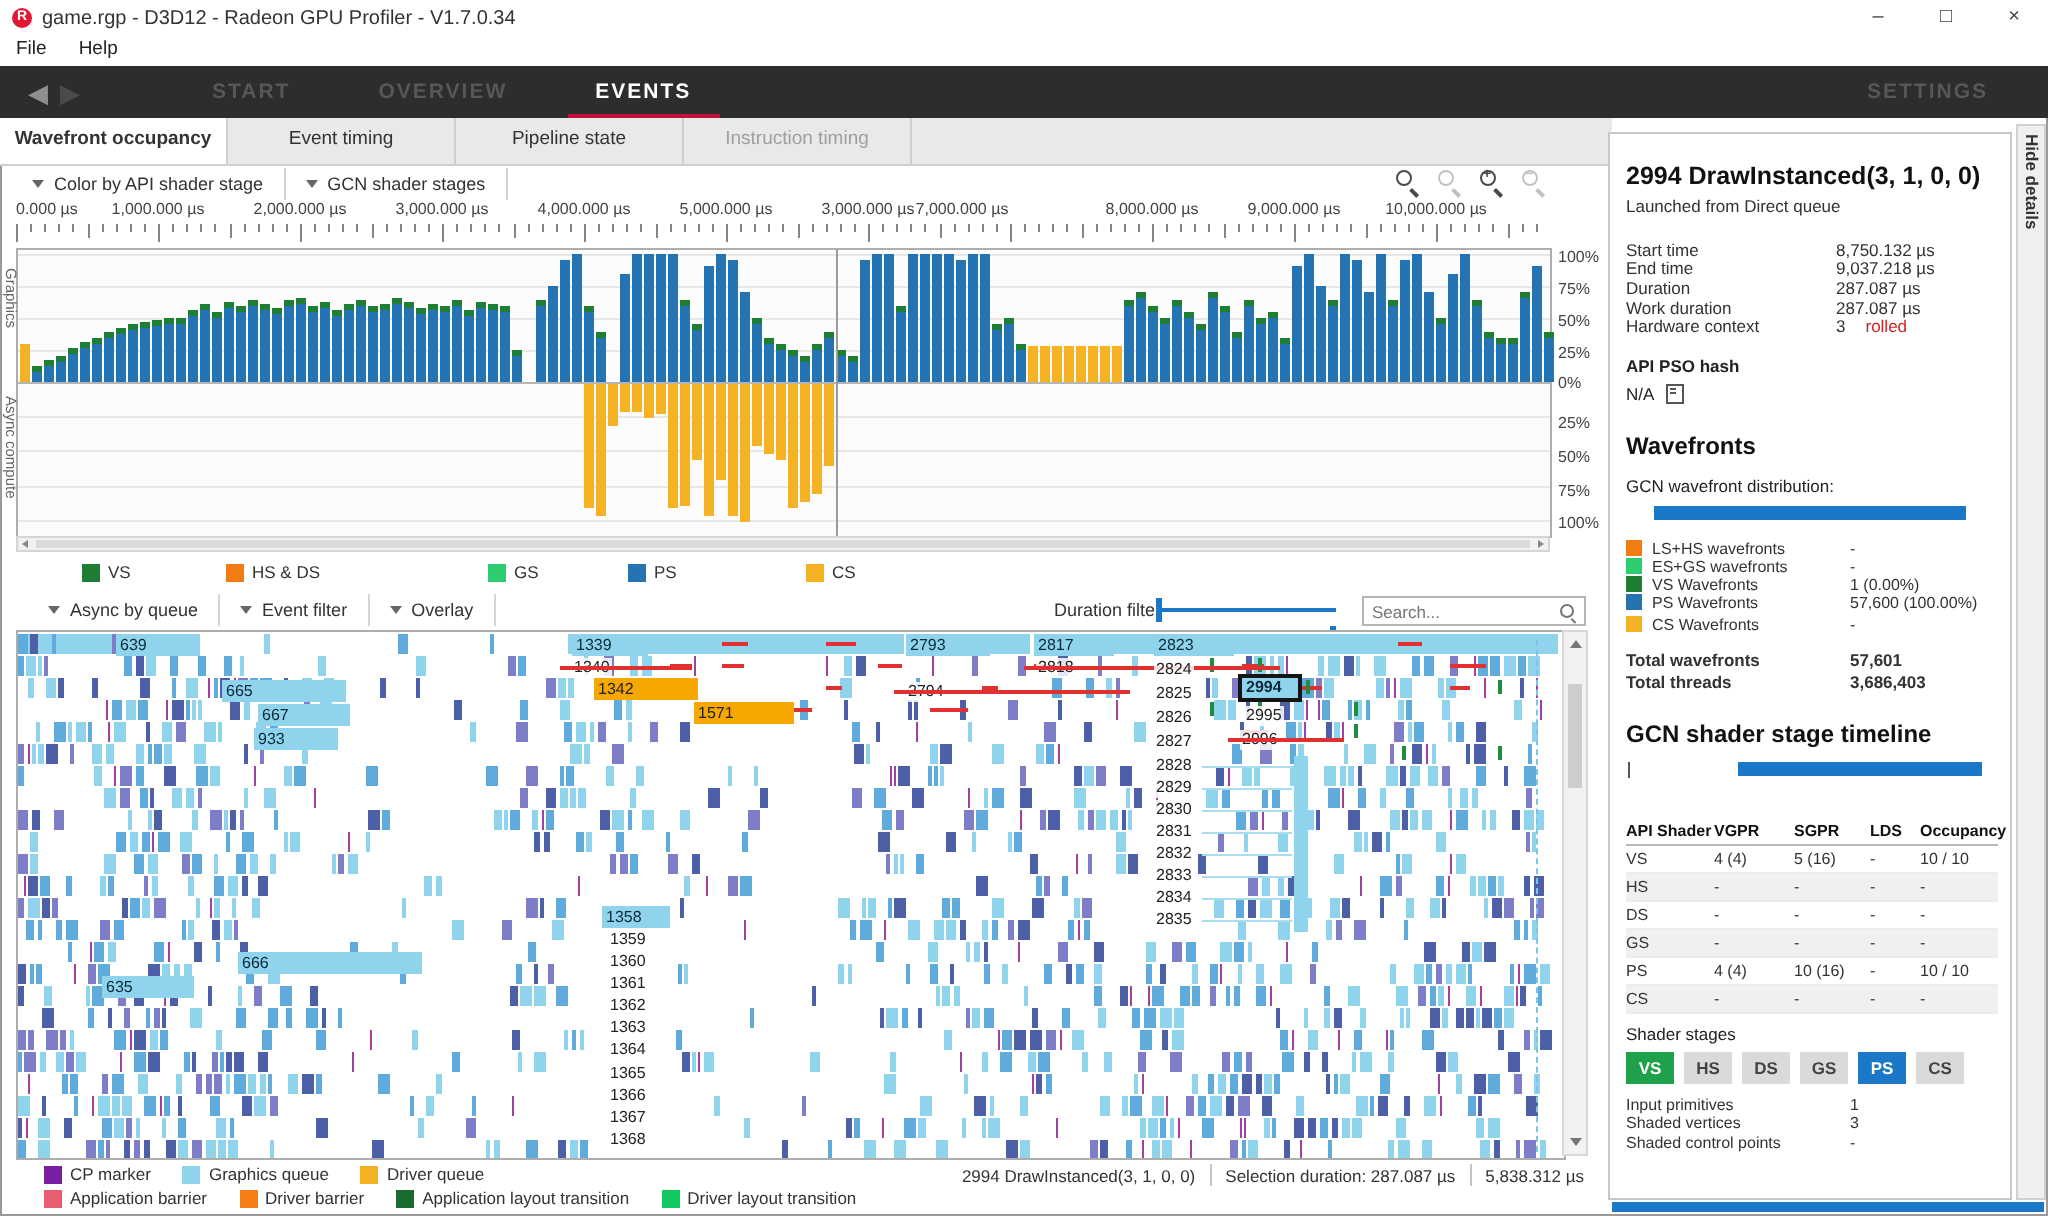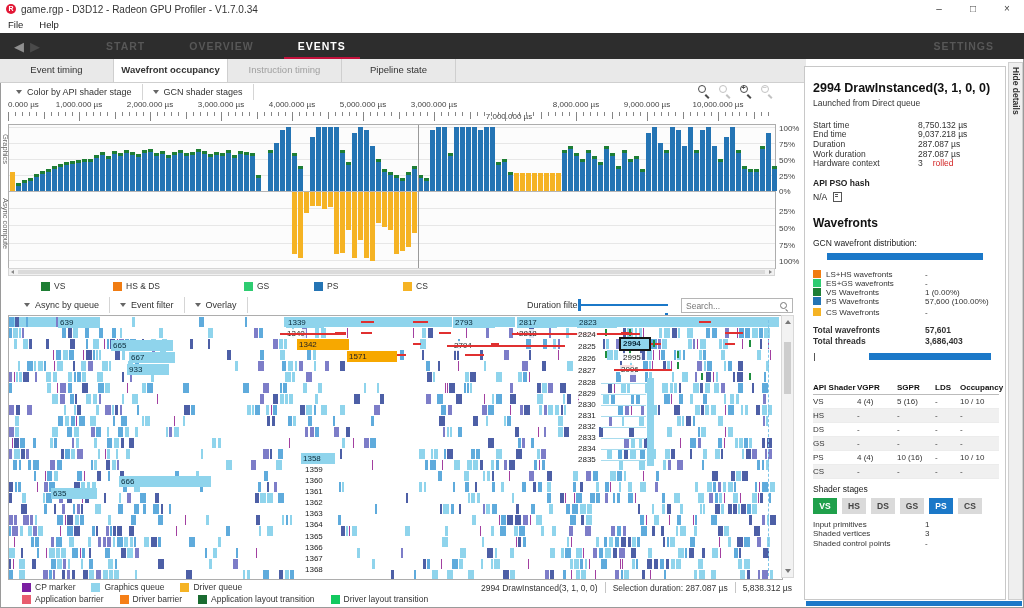--- a/index.html
+++ b/index.html
@@ -173,24 +173,24 @@
     <div id="nav-fwd">▶</div>
     <div id="nav-tabs">
         <div class="nav-tab">START</div>
         <div class="nav-tab">OVERVIEW</div>
         <div class="nav-tab active">EVENTS</div>
       </div>
     <div id="nav-settings">SETTINGS</div>
   </div>
 
   <div id="subtabs">
+      <div class="subtab active">Wavefront occupancy</div>
       <div class="subtab normal">Event timing</div>
-      <div class="subtab active">Wavefront occupancy</div>
+      <div class="subtab normal">Pipeline state</div>
       <div class="subtab disabled">Instruction timing</div>
-      <div class="subtab normal">Pipeline state</div>
     </div>
 
   <div id="occ-controls">
       <div class="chipbtn">
         <div class="chev"></div>
         <div class="chiplab">Color by API shader stage</div>
       </div>
       <div class="chipbtn">
         <div class="chev"></div>
         <div class="chiplab">GCN shader stages</div>
@@ -218,21 +218,21 @@
   </div>
 
   <div id="ruler-labels">
       <div class="rlab" style="left: 0px;">0.000 µs</div>
       <div class="rlab" style="left: 38px; width: 66px; text-align: center;">1,000.000 µs</div>
       <div class="rlab" style="left: 109px; width: 66px; text-align: center;">2,000.000 µs</div>
       <div class="rlab" style="left: 180px; width: 66px; text-align: center;">3,000.000 µs</div>
       <div class="rlab" style="left: 251px; width: 66px; text-align: center;">4,000.000 µs</div>
       <div class="rlab" style="left: 322px; width: 66px; text-align: center;">5,000.000 µs</div>
       <div class="rlab" style="left: 393px; width: 66px; text-align: center;">3,000.000 µs</div>
-      <div class="rlab" style="left: 468px; width: 66px; text-align: center; margin-top: 12px;">7,000.000 µs</div>
+      <div class="rlab" style="left: 440px; width: 66px; text-align: center;">7,000.000 µs</div>
       <div class="rlab" style="left: 535px; width: 66px; text-align: center;">8,000.000 µs</div>
       <div class="rlab" style="left: 606px; width: 66px; text-align: center;">9,000.000 µs</div>
       <div class="rlab" style="left: 677px; width: 66px; text-align: center;">10,000.000 µs</div>
     </div>
   <div id="ruler-ticks">
       <div class="tick" style="left: 0px; height: 9px;"></div>
       <div class="tick" style="left: 7.1px; height: 4px;"></div>
       <div class="tick" style="left: 14.2px; height: 4px;"></div>
       <div class="tick" style="left: 21.3px; height: 4px;"></div>
       <div class="tick" style="left: 28.4px; height: 4px;"></div>
@@ -1887,20 +1887,21 @@
     <div id="wf-totals">
         <div class="wfrow total">
           <div class="wflab">Total wavefronts</div>
           <div class="wfval">57,601</div>
         </div>
         <div class="wfrow total">
           <div class="wflab">Total threads</div>
           <div class="wfval">3,686,403</div>
         </div>
       </div>
+    <div class="h2">GCN shader stage timeline</div>
     <div class="st-row">
       <div class="st-tick"></div>
       <div class="st-bar"></div>
     </div>
     <div id="sst">
       <div id="sst-head">
           <div class="th">API Shader</div>
           <div class="th">VGPR</div>
           <div class="th">SGPR</div>
           <div class="th">LDS</div>

